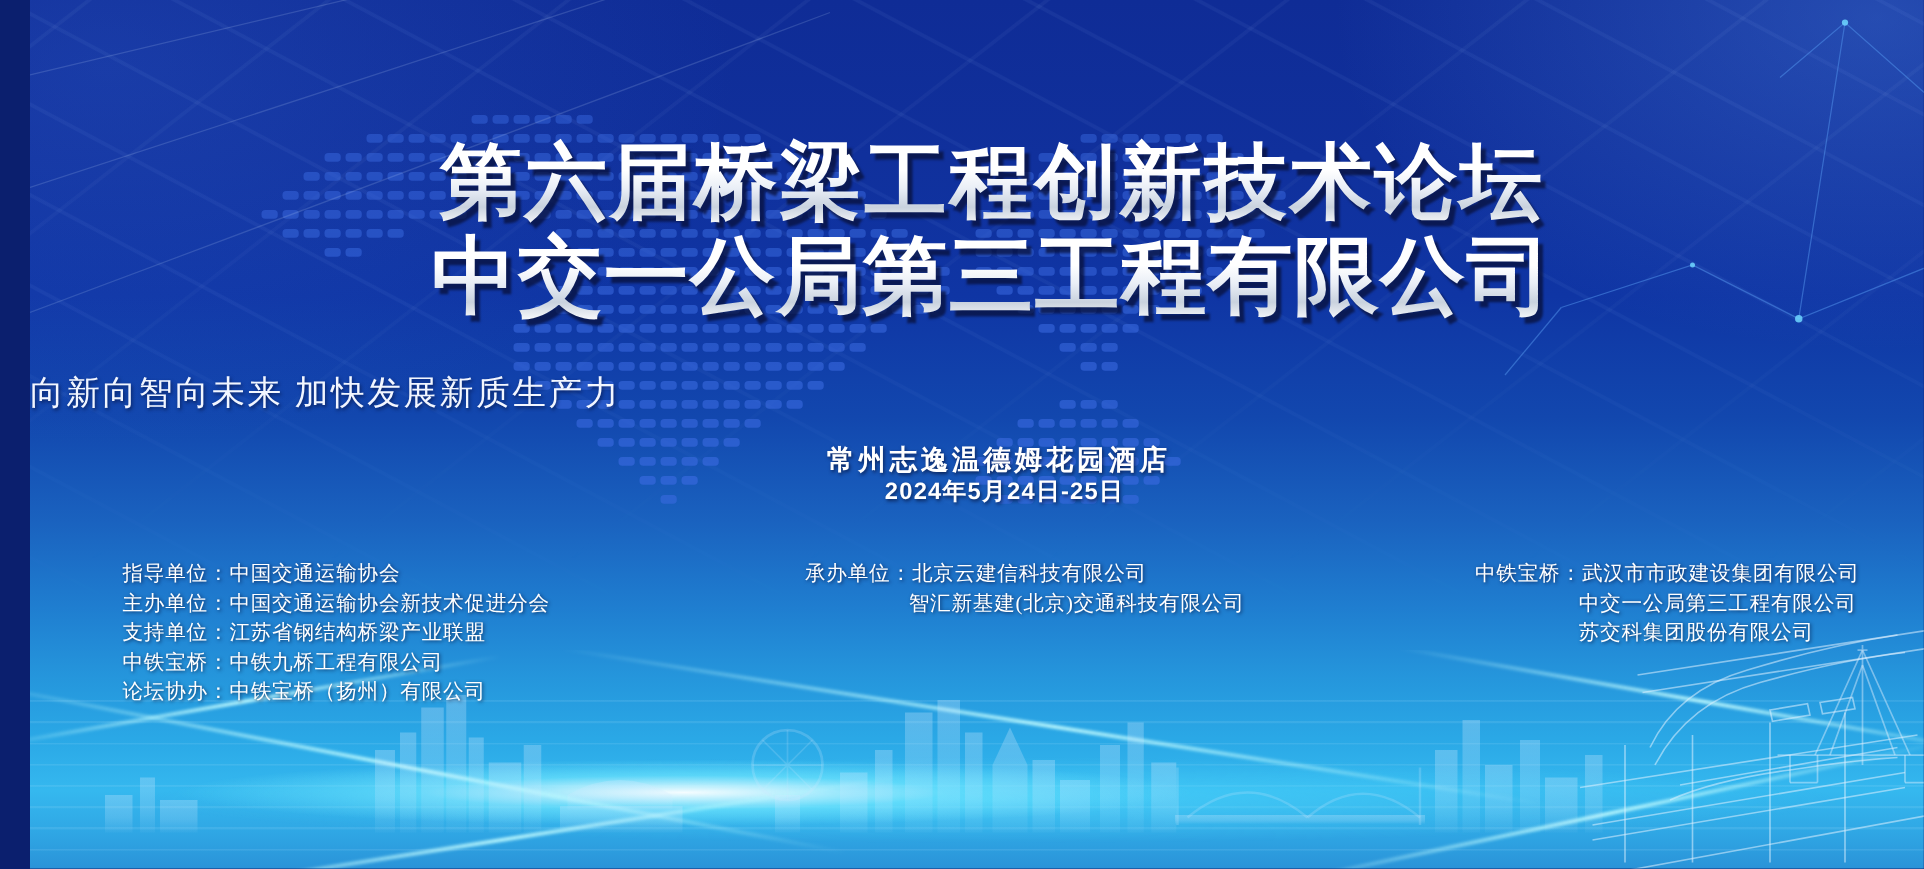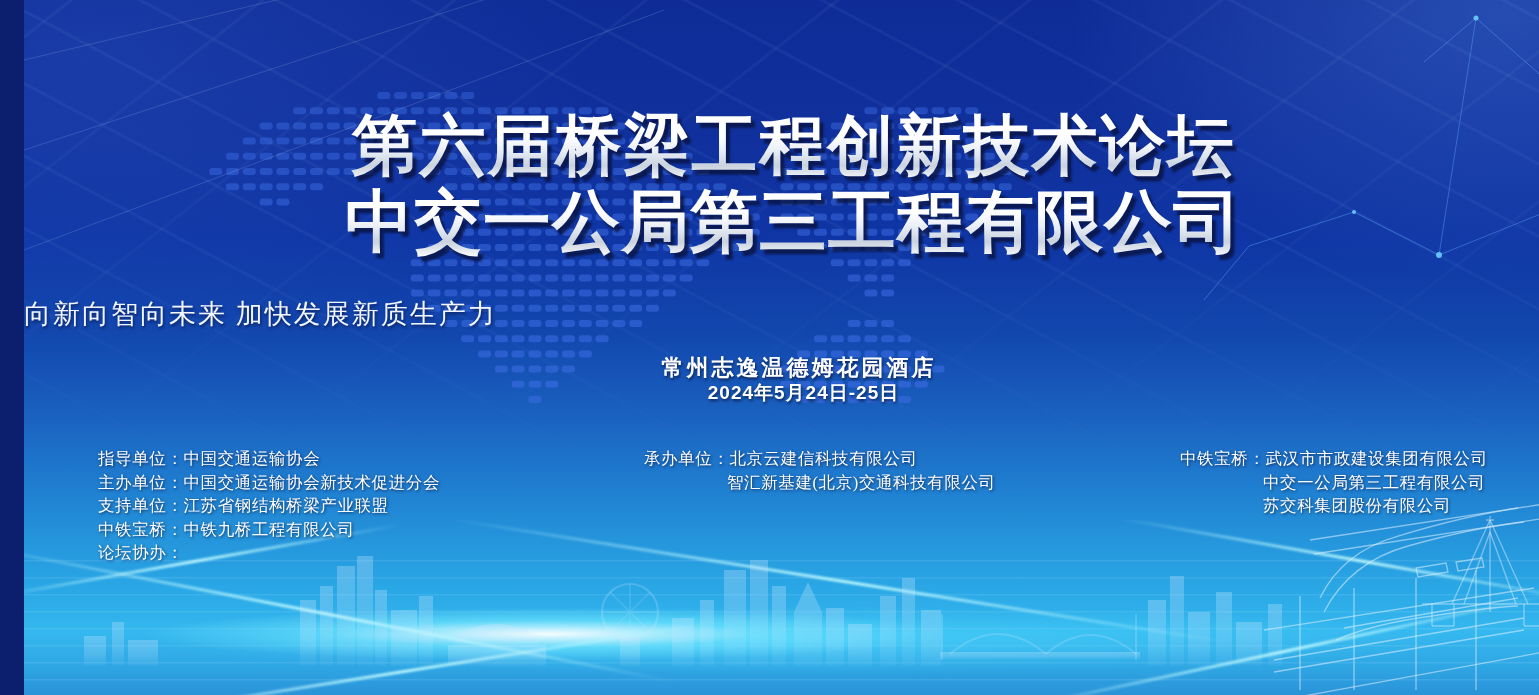--- a/index.html
+++ b/index.html
@@ -837,20 +837,21 @@
       <div class="org-row">
         <span class="org-label">支持单位：</span>
         <span>江苏省钢结构桥梁产业联盟</span>
       </div>
       <div class="org-row">
         <span class="org-label">中铁宝桥：</span>
         <span>中铁九桥工程有限公司</span>
       </div>
       <div class="org-row">
         <span class="org-label">论坛协办：</span>
+        <span>中铁宝桥（扬州）有限公司</span>
       </div>
     </div>
 
     <div class="org-col col-mid">
       <div class="org-row">
         <span class="org-label">承办单位：</span>
         <span>北京云建信科技有限公司</span>
       </div>
       <div class="org-row">
         <span class="org-indent"></span>

